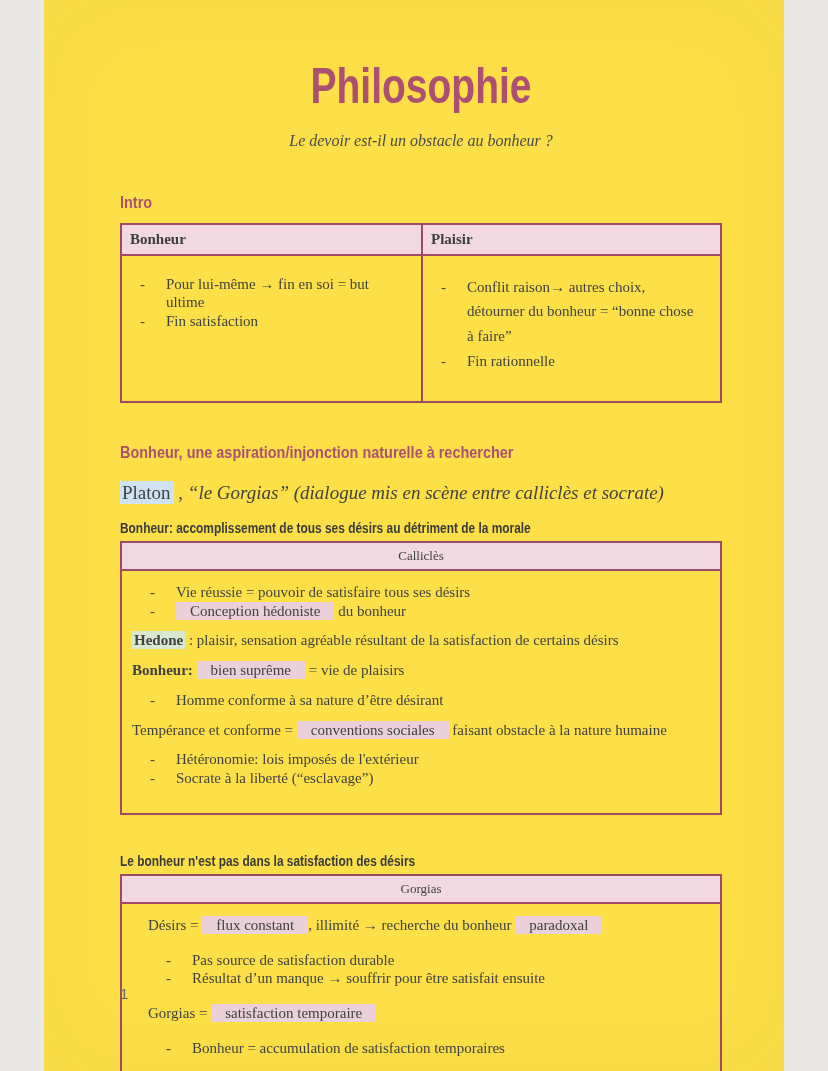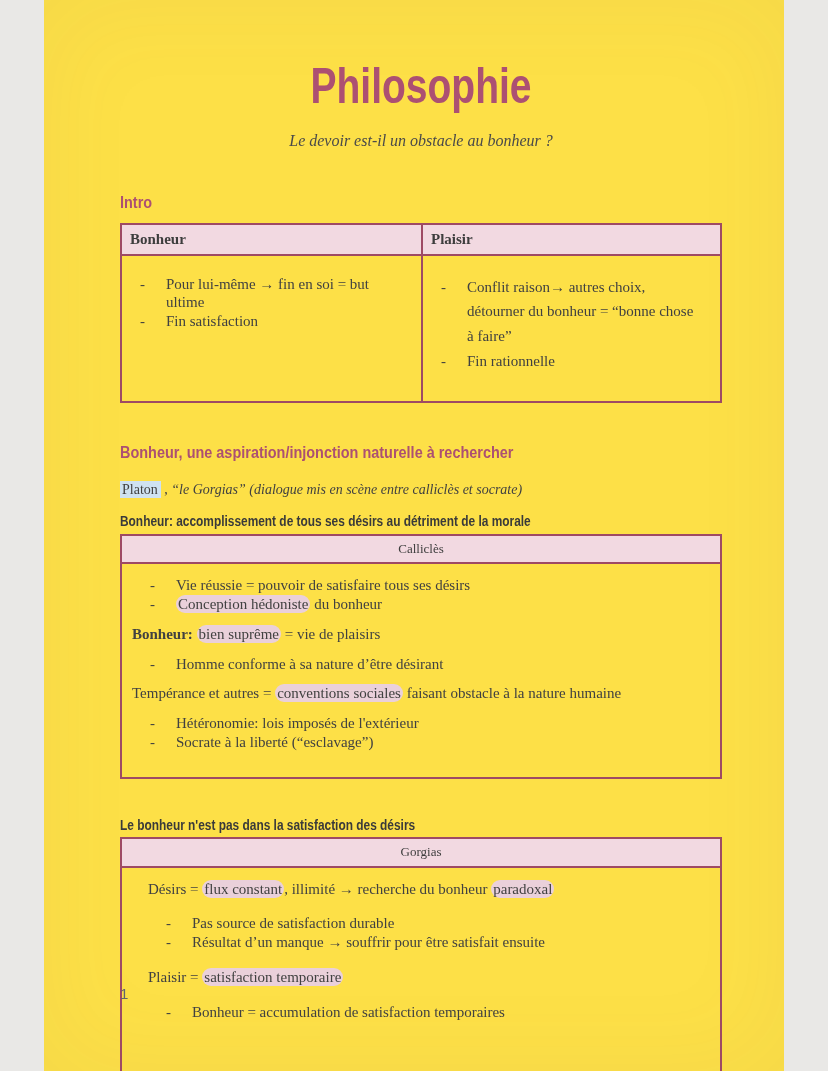--- a/index.html
+++ b/index.html
@@ -35,21 +35,21 @@
     white-space:nowrap;
   }
   .intro-heading{margin-top:42px;}
   .section-heading{margin-top:40px;}
   .dark-subheading{
     font-family:"Liberation Sans",sans-serif;font-weight:700;font-size:14px;line-height:1.2;
     color:#3a3a3a;margin:14px 0 0;transform:scaleX(0.85);transform-origin:left center;
     white-space:nowrap;
   }
   .sub2{margin-top:38px;}
-  .platon-line{font-size:14px;line-height:1.3;margin:18px 0 0;}
+  .platon-line{font-size:19px;line-height:1.3;margin:18px 0 0;}
 
   
   .intro-table{margin-top:9px;border:2px solid var(--table-border);}
   .it-header{display:grid;grid-template-columns:1fr 1fr;background:var(--table-header-bg);border-bottom:2px solid var(--table-border);}
   .it-th{padding:6px 8px;text-align:left;font-weight:bold;font-size:15px;color:#3d3d3d;}
   .it-th + .it-th{border-left:2px solid var(--table-border);}
   .it-body{display:grid;grid-template-columns:1fr 1fr;}
   .it-td{padding:8px 48px 16px 14px;font-size:15px;}
   .it-td + .it-td{border-left:2px solid var(--table-border);padding-right:20px;}
   .it-td .dash-row{padding-left:4px;}
@@ -68,21 +68,21 @@
   .socrate .note-block{margin:16px;}
 
   .dash-row{display:flex;line-height:1.25;}
   .dash{flex:0 0 26px;}
   .dash-text{flex:1 1 auto;}
   .nt-body .dash-list .dash-row{padding-left:18px;}
   .para{line-height:1.25;}
 
   .seg.italic{font-style:italic;}
   .seg.bold{font-weight:bold;}
-  .seg.hl-pink{background:var(--highlight-pink);padding:1px 2px;border-radius:9px;}
+  .seg.hl-pink{background:var(--highlight-pink);padding:1px 14px;}
   .seg.hl-green{background:var(--highlight-green);padding:1px 2px;}
   .seg.hl-blue{background:var(--highlight-blue);padding:1px 3px 1px 2px;}
 
   .page-number{
     position:absolute;left:76px;top:985px;
     font-family:"Liberation Sans",sans-serif;font-size:15px;color:#61656c;
   }
 </style>
 </head>
 <body>
@@ -140,28 +140,29 @@
           <div class="dash-list note-block">
             <div class="dash-row">
               <span class="dash">-</span>
               <span class="dash-text"><span class="seg">Vie réussie = pouvoir de satisfaire tous ses désirs</span></span>
             </div>
             <div class="dash-row">
               <span class="dash">-</span>
               <span class="dash-text"><span class="seg hl-pink">Conception hédoniste</span><span class="seg"> du bonheur</span></span>
             </div>
           </div>
+          <div class="para note-block"><span class="seg bold hl-green">Hedone</span><span class="seg"> : plaisir, sensation agréable résultant de la satisfaction de certains désirs</span></div>
           <div class="para note-block"><span class="seg bold">Bonheur:</span><span class="seg"> </span><span class="seg hl-pink">bien suprême</span><span class="seg"> = vie de plaisirs</span></div>
           <div class="dash-list note-block">
             <div class="dash-row">
               <span class="dash">-</span>
               <span class="dash-text"><span class="seg">Homme conforme à sa nature d’être désirant</span></span>
             </div>
           </div>
-          <div class="para note-block"><span class="seg">Tempérance et autres = </span><span class="seg hl-pink">conventions sociales</span><span class="seg"> faisant obstacle à la nature humaine</span></div>
+          <div class="para note-block"><span class="seg">Tempérance et conforme = </span><span class="seg hl-pink">conventions sociales</span><span class="seg"> faisant obstacle à la nature humaine</span></div>
           <div class="dash-list note-block">
             <div class="dash-row">
               <span class="dash">-</span>
               <span class="dash-text"><span class="seg">Hétéronomie: lois imposés de l'extérieur</span></span>
             </div>
             <div class="dash-row">
               <span class="dash">-</span>
               <span class="dash-text"><span class="seg">Socrate à la liberté (“esclavage”)</span></span>
             </div>
           </div>
@@ -177,21 +178,21 @@
           <div class="dash-list note-block">
             <div class="dash-row">
               <span class="dash">-</span>
               <span class="dash-text"><span class="seg">Pas source de satisfaction durable</span></span>
             </div>
             <div class="dash-row">
               <span class="dash">-</span>
               <span class="dash-text"><span class="seg">Résultat d’un manque → souffrir pour être satisfait ensuite</span></span>
             </div>
           </div>
-          <div class="para note-block"><span class="seg">Plaisir = </span><span class="seg hl-pink">satisfaction temporaire</span></div>
+          <div class="para note-block"><span class="seg">Gorgias = </span><span class="seg hl-pink">satisfaction temporaire</span></div>
           <div class="dash-list note-block">
             <div class="dash-row">
               <span class="dash">-</span>
               <span class="dash-text"><span class="seg">Bonheur = accumulation de satisfaction temporaires</span></span>
             </div>
           </div>
         </div>
     </div>
 
   </div>

